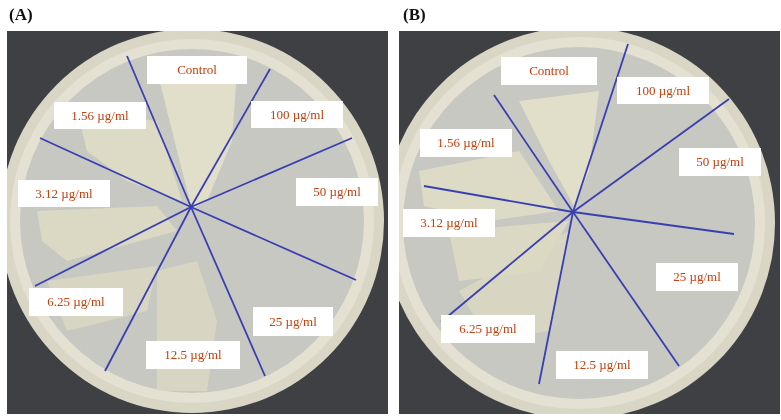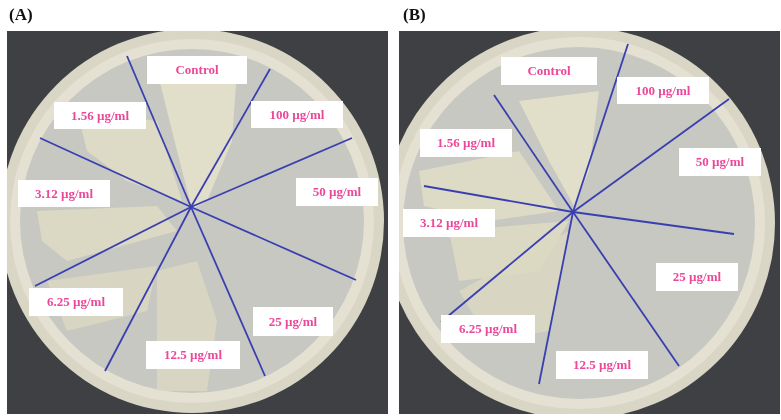--- a/index.html
+++ b/index.html
@@ -2,21 +2,21 @@
 <html><head>
 <meta charset="utf-8">
 <style>
   html, body { margin: 0; padding: 0; background: #ffffff; }
   body { width: 781px; height: 420px; position: relative; overflow: hidden;
          font-family: "Liberation Serif", serif; }
   .panel-label { position: absolute; top: 5px; font-size: 17px; font-weight: bold; color: #111; }
   .photo { position: absolute; top: 31px; width: 381px; height: 383px; overflow: hidden;
            background: #3e4043; }
   .photo svg { position: absolute; left: 0; top: 0; }
-  .tag { position: absolute; background: #ffffff; color: #ec4899; font-weight: bold;
+  .tag { position: absolute; background: #ffffff; color: #c2410c; font-weight: normal;
          font-size: 13px; display: flex; align-items: center; justify-content: center;
          white-space: nowrap; }
 </style>
 </head>
 <body>
 
 <div class="panel-label" style="left:9px;">(A)</div>
 <div class="photo" style="left:7px;">
   <svg width="381" height="383" viewBox="0 0 381 383">
     <circle cx="185" cy="190" r="192" fill="#d9d6c6"></circle>

